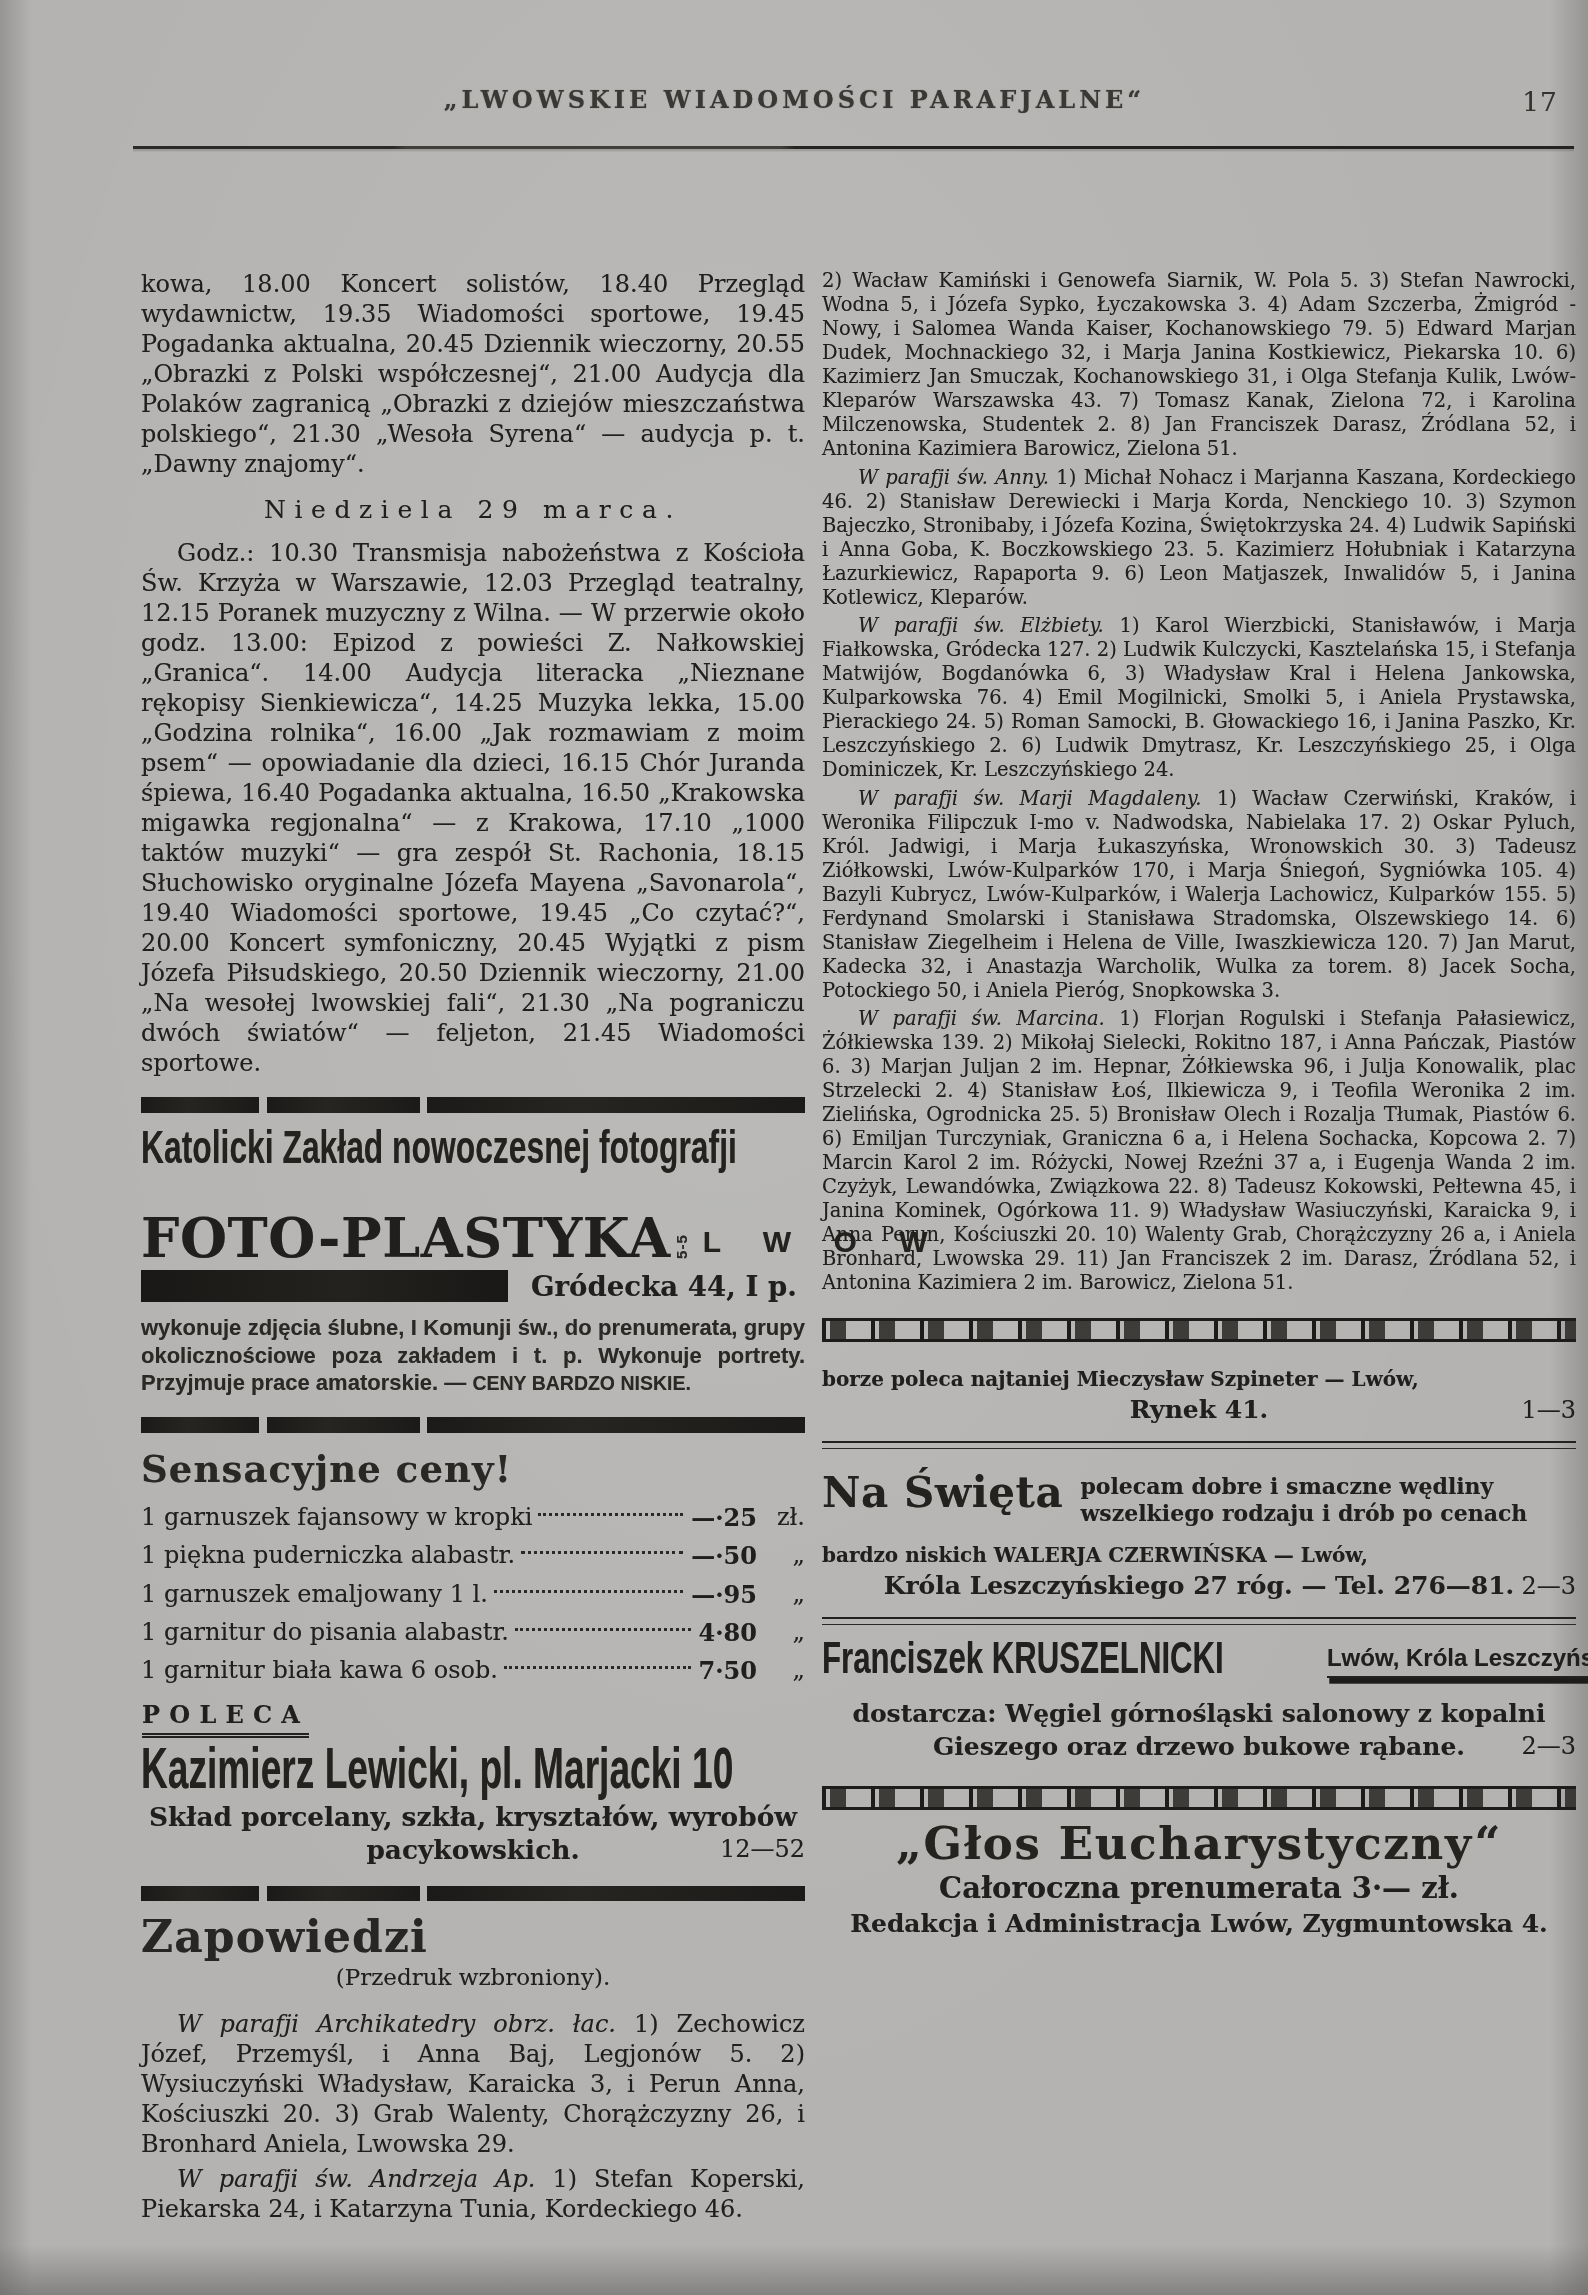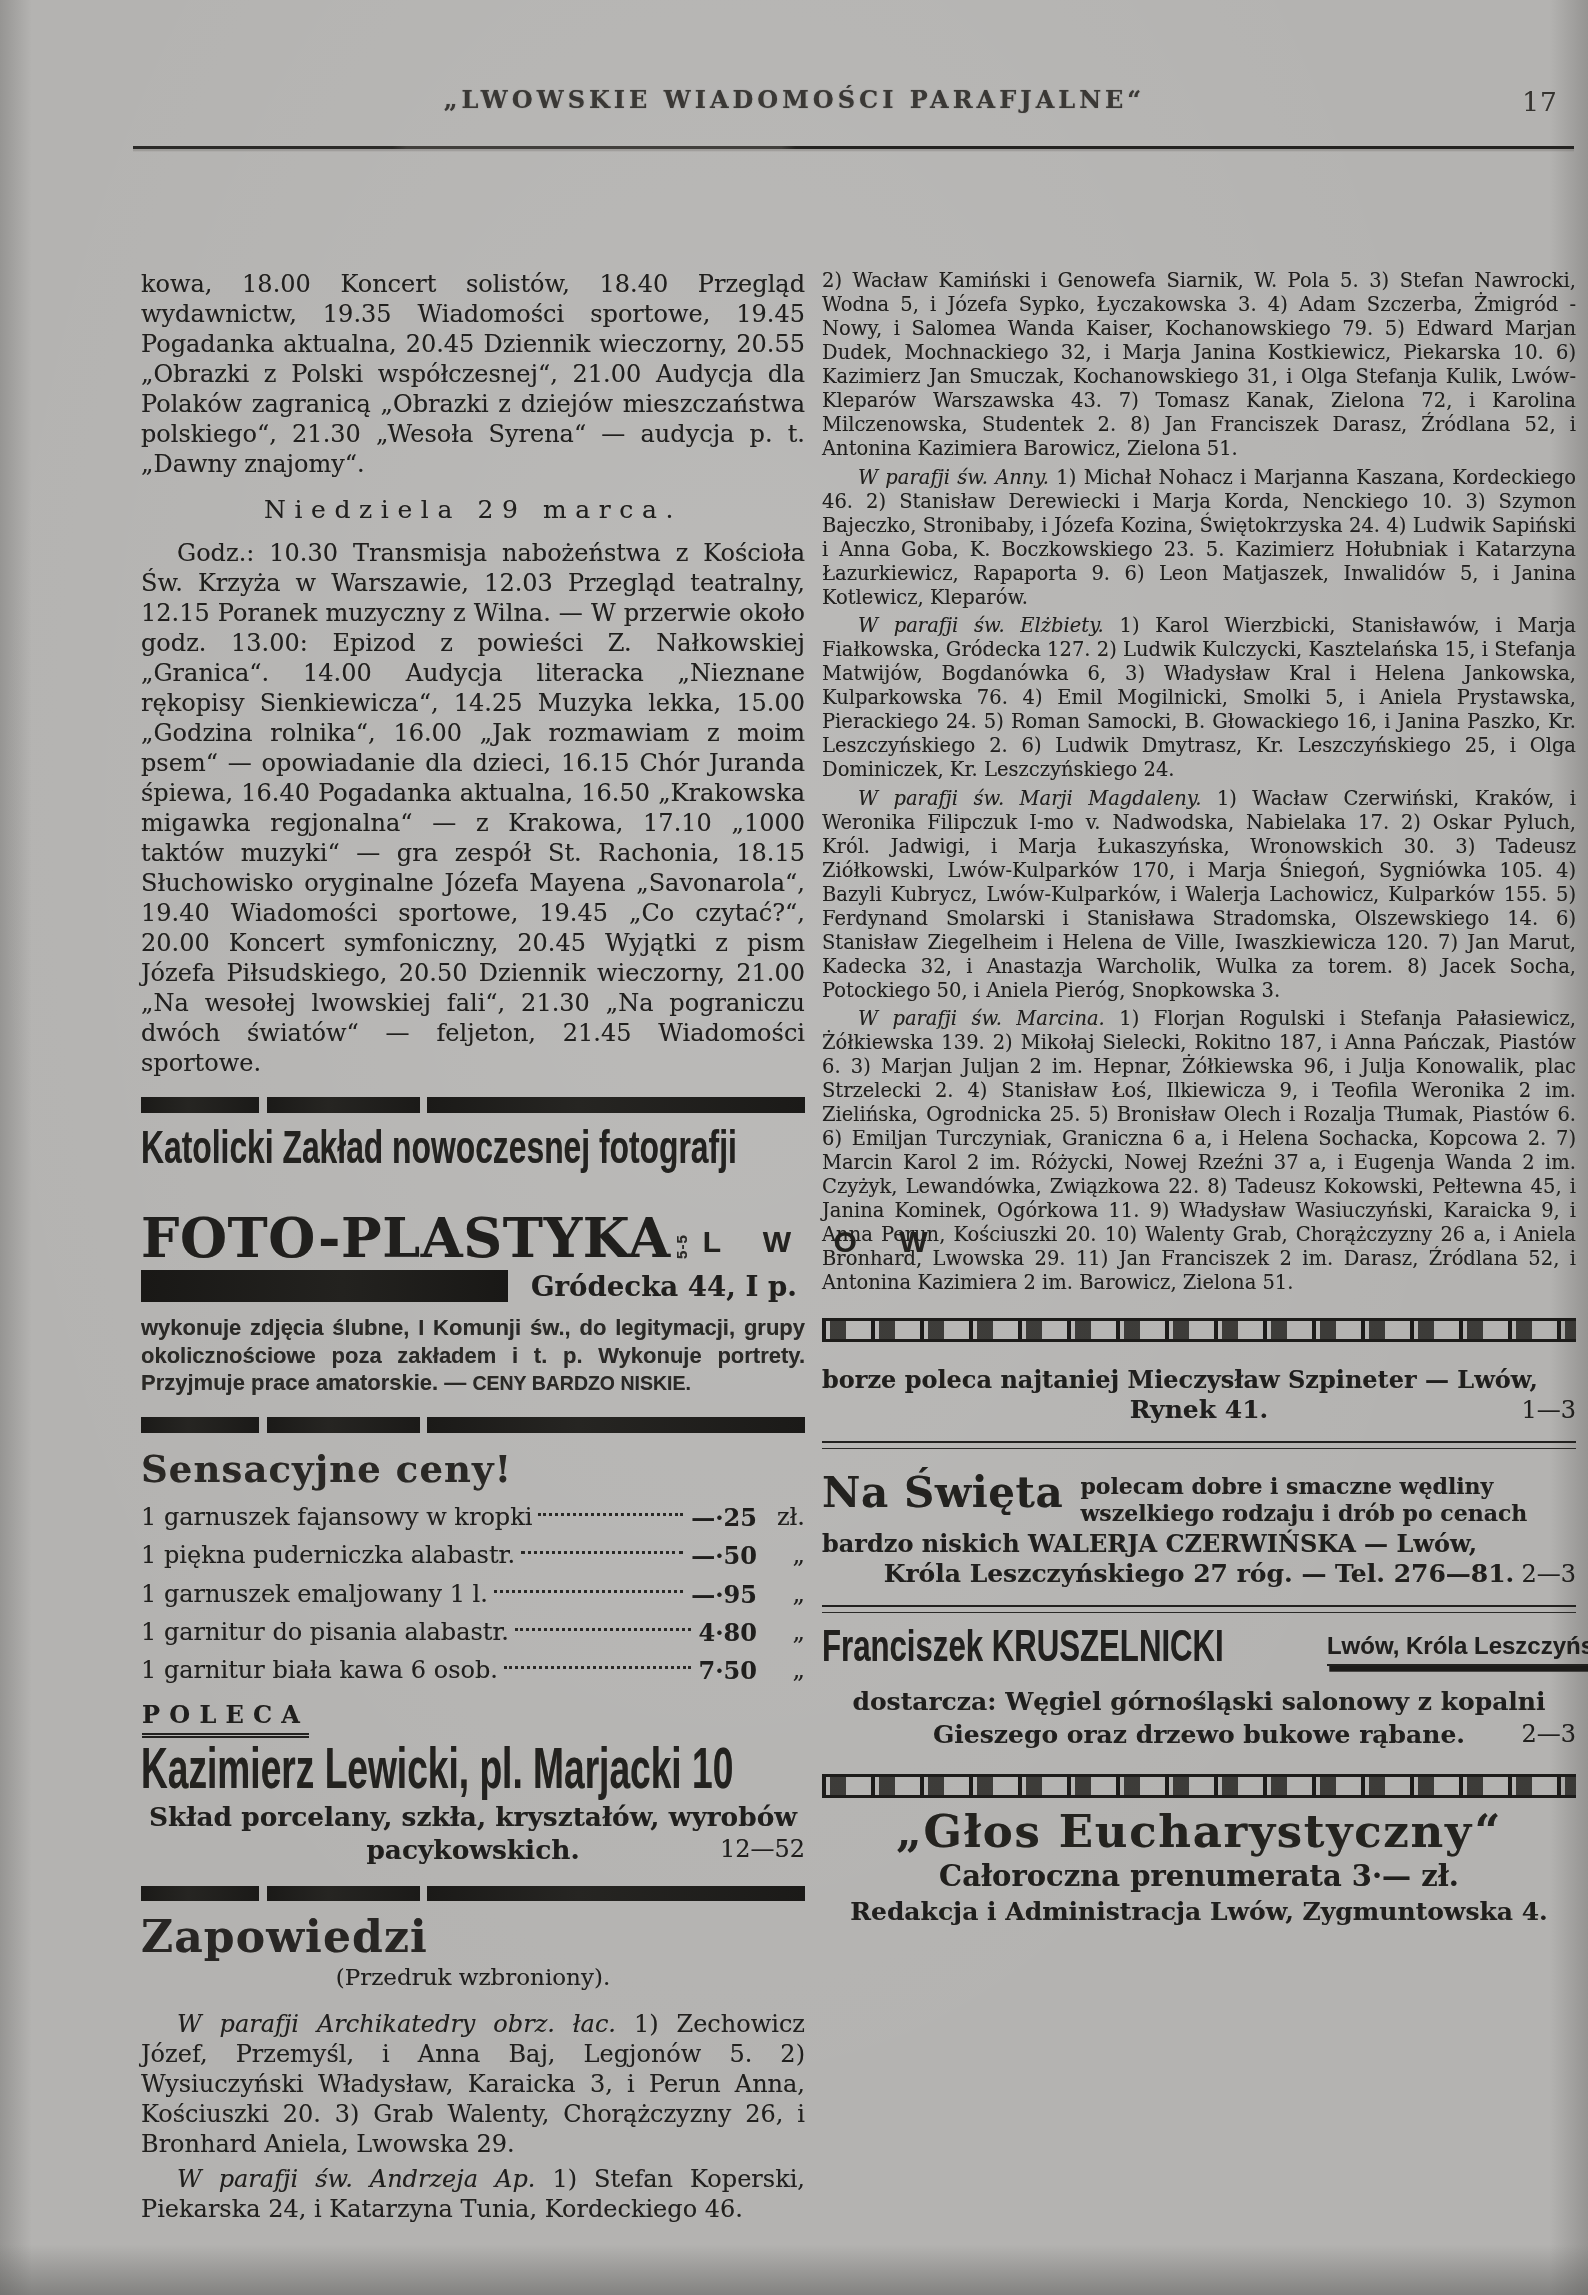--- a/index.html
+++ b/index.html
@@ -106,21 +106,21 @@
     border-top:0px;box-sizing:border-box;
     background:
       repeating-linear-gradient(90deg, #1d1c1a 0 4px, rgba(0,0,0,0) 4px 49px),
       linear-gradient(180deg,#1d1c1a 0 3.4px, rgba(0,0,0,0) 3.4px 20.7px, #1d1c1a 20.7px 24px),
       repeating-linear-gradient(90deg, rgba(0,0,0,0) 0 8px, rgba(40,39,36,.85) 8px 24px, rgba(0,0,0,0) 24px 49px);
   }
   .ad{margin:0 0 16px 0;}
   .ad-flex{display:flex;align-items:flex-start;gap:17px;}
   .ad-big{font-weight:bold;font-size:42px;line-height:46px;white-space:nowrap;letter-spacing:0.6px;color:#23221f;}
   .ad-sides{flex:1;text-align:left;font-weight:bold;font-size:22px;line-height:26.4px;padding-top:3.4px;}
-  .ad-body{font-weight:bold;font-size:24px;line-height:31px;text-align:justify;margin-top:2px;}
+  .ad-body{font-weight:bold;font-size:20px;line-height:31px;text-align:justify;margin-top:14px;}
   .ad-last{display:grid;grid-template-columns:1fr auto 1fr;align-items:baseline;font-weight:bold;font-size:25px;margin-top:2.3px;}
   .ad-last .ad-addr{grid-column:2;text-align:center;}
   .ad-last .ad-ref{grid-column:3;text-align:right;font-weight:normal;font-size:24px;}
   .dbl-rule{height:5.2px;border-top:2.3px solid #22211f;border-bottom:1.7px solid #2a2927;margin:19.5px 0 20.7px 0;}
 
   .krusz-top{display:flex;align-items:flex-start;gap:15px;margin-bottom:19.5px;}
   .krusz-name{
     font-family:"Liberation Sans", sans-serif;font-weight:bold;font-size:38px;
     white-space:nowrap;transform:scale(.82,1.18);transform-origin:left center;color:#21201e;
   }
@@ -165,21 +165,21 @@
       <div class="foto-line1">Katolicki Zakład nowoczesnej fotografji</div>
       <div class="foto-row">
         <span class="foto-brand">FOTO-PLASTYKA</span>
         <span class="foto-series">5-5</span>
         <span class="foto-city">L W O W</span>
       </div>
       <div class="foto-row2">
         <span class="foto-bar"></span>
         <span class="foto-addr">Gródecka 44, I p.</span>
       </div>
-      <p class="foto-body"><span>wykonuje zdjęcia ślubne, I Komunji św., do legitymacji, grupy okolicznościowe poza zakładem i t. p. Wykonuje portrety. Przyjmuje prace amatorskie. —</span> <span class="caps">CENY BARDZO NISKIE.</span></p>
+      <p class="foto-body"><span>wykonuje zdjęcia ślubne, I Komunji św., do prenumerata, grupy okolicznościowe poza zakładem i t. p. Wykonuje portrety. Przyjmuje prace amatorskie. —</span> <span class="caps">CENY BARDZO NISKIE.</span></p>
     </div>
 
     <div class="bar">
         <i></i>
         <i></i>
         <i></i>
       </div>
 
     <div class="ad">
       <h2 class="prices-heading">Sensacyjne ceny!</h2>

